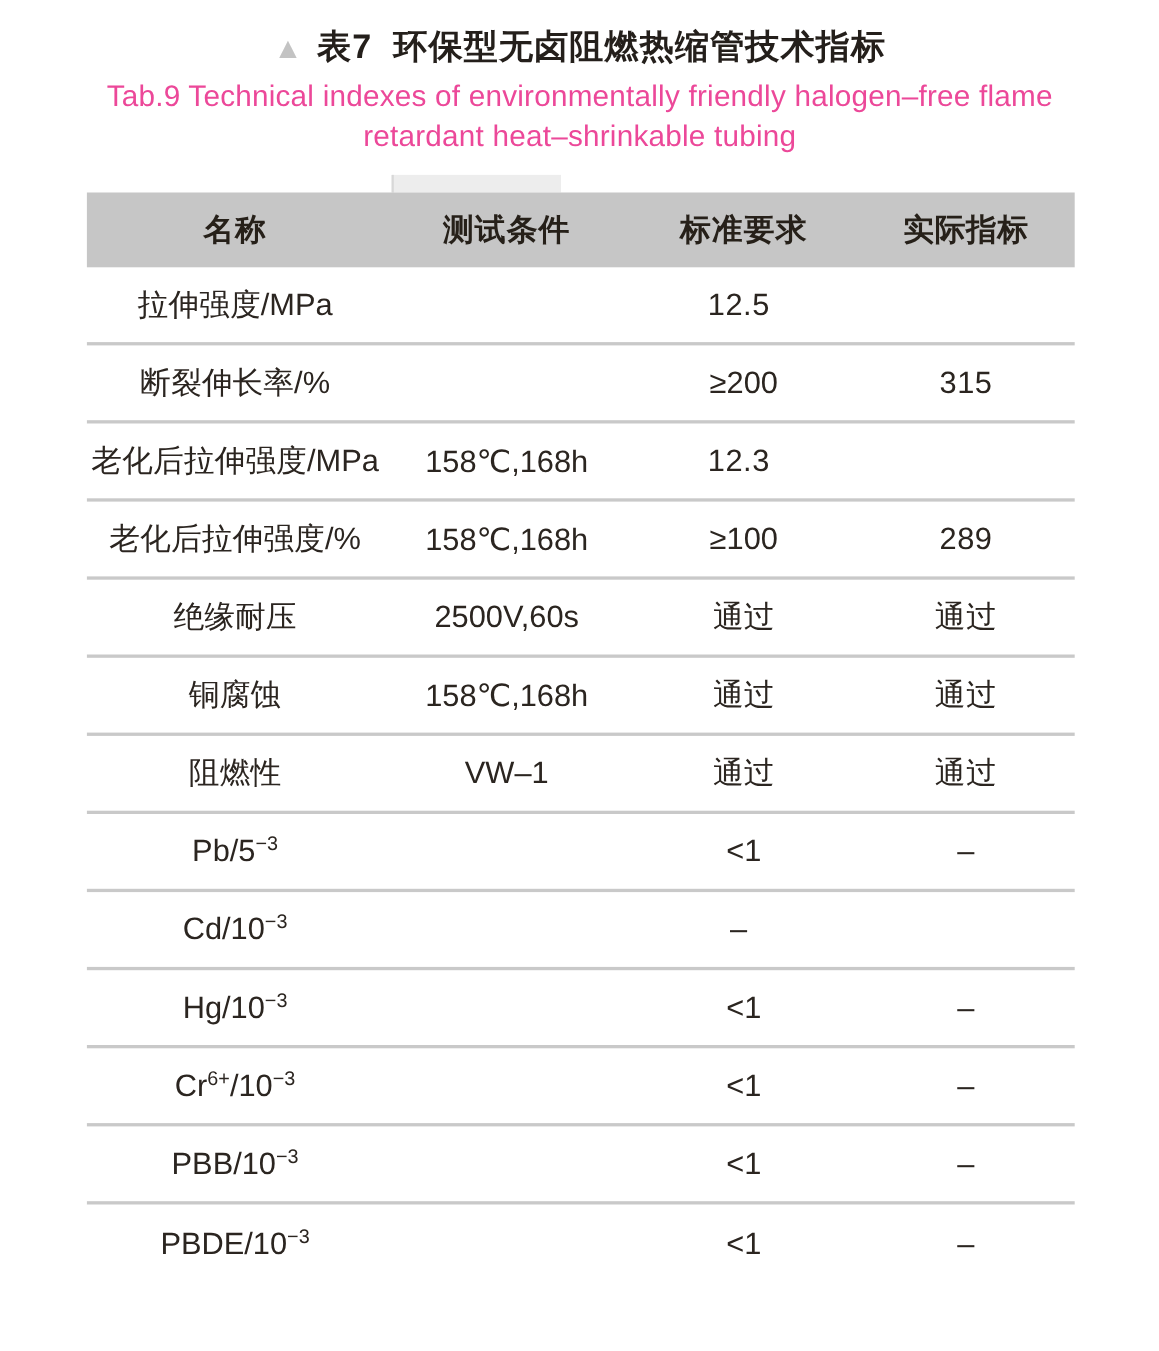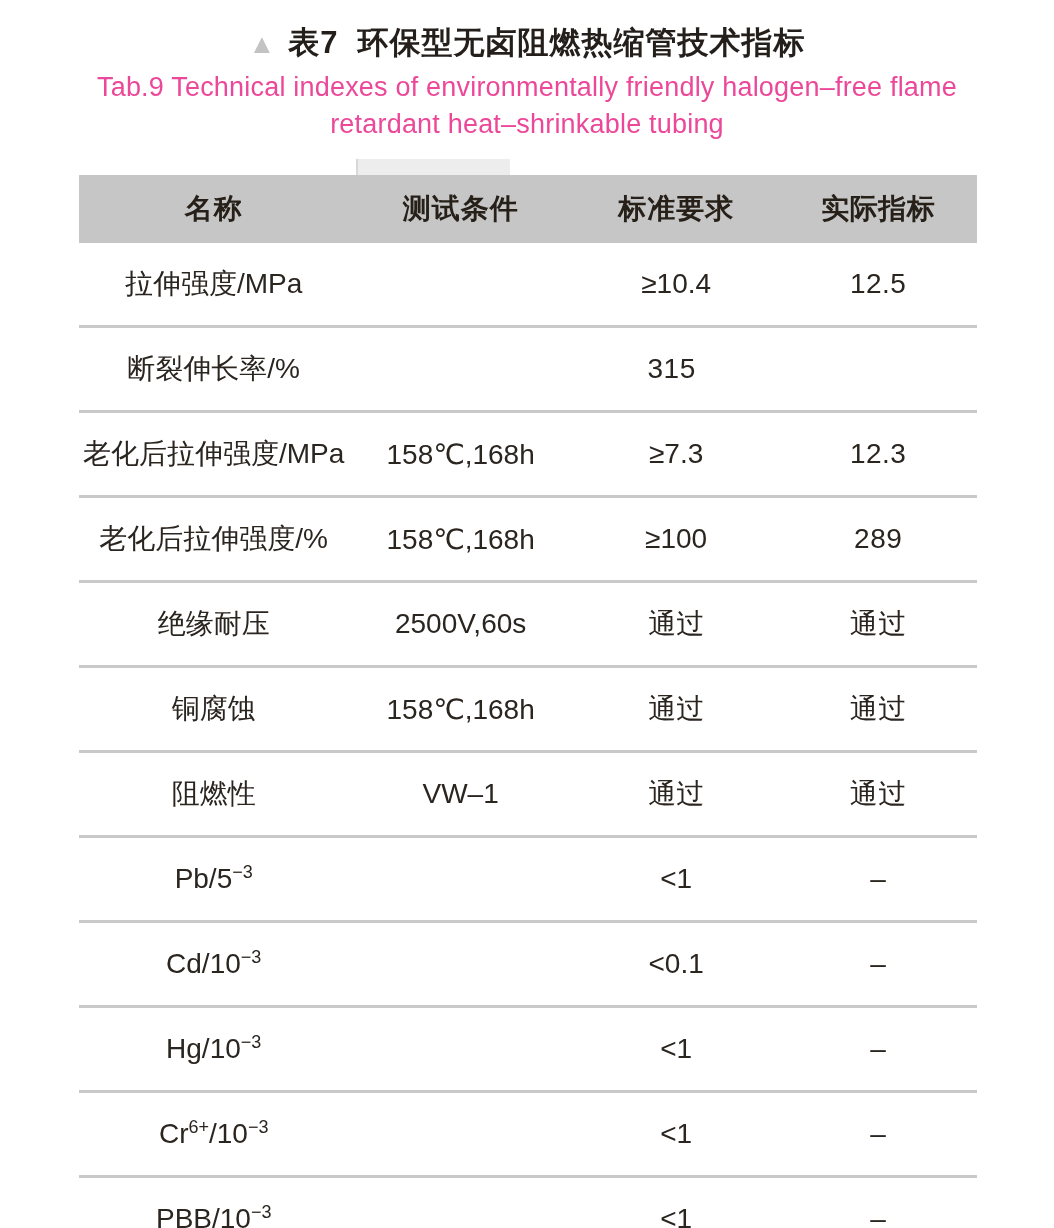--- a/index.html
+++ b/index.html
@@ -19,21 +19,21 @@
   .artifact{
     position:absolute;left:356px;top:159px;width:152px;height:16px;
     background:#ededed;border-left:2px solid #d8d8d8;
   }
   .tbl{position:absolute;left:79px;top:175px;width:898px;}
   .thead{
     display:flex;align-items:center;height:68px;background:#c6c6c6;
     font-weight:700;font-size:28px;color:#262019;letter-spacing:1px;
   }
   .row{
-    display:flex;align-items:center;height:85px;box-sizing:border-box;
+    display:flex;align-items:center;height:71px;box-sizing:border-box;
     border-bottom:3px solid #c9c9c9;font-size:28px;color:#2b2520;
   }
   .row:last-child{border-bottom:none;}
   .c1{width:30%;text-align:center;}
   .c2{width:25%;text-align:center;}
   .c3{width:23%;text-align:center;}
   .c4{width:22%;text-align:center;letter-spacing:0.5px;}
   .sup{font-size:18px;position:relative;top:-10px;letter-spacing:0;}
 </style>
 </head>
@@ -54,32 +54,31 @@
     <div class="thead">
       <div class="c1">名称</div>
       <div class="c2">测试条件</div>
       <div class="c3">标准要求</div>
       <div class="c4">实际指标</div>
     </div>
     <div>
         <div class="row">
           <div class="c1"><span>拉伸强度/MPa</span></div>
           <div class="c2"></div>
-          <div class="c3">≥10.4</div>
           <div class="c4">12.5</div>
         </div>
         <div class="row">
           <div class="c1"><span>断裂伸长率/%</span></div>
           <div class="c2"></div>
+          <div class="c3">≥200</div>
           <div class="c4">315</div>
         </div>
         <div class="row">
           <div class="c1"><span>老化后拉伸强度/MPa</span></div>
           <div class="c2">158℃,168h</div>
-          <div class="c3">≥7.3</div>
           <div class="c4">12.3</div>
         </div>
         <div class="row">
           <div class="c1"><span>老化后拉伸强度/%</span></div>
           <div class="c2">158℃,168h</div>
           <div class="c3">≥100</div>
           <div class="c4">289</div>
         </div>
         <div class="row">
           <div class="c1"><span>绝缘耐压</span></div>
@@ -101,21 +100,20 @@
         </div>
         <div class="row">
           <div class="c1"><span>Pb/5</span><span class="sup">−3</span></div>
           <div class="c2"></div>
           <div class="c3">&lt;1</div>
           <div class="c4">–</div>
         </div>
         <div class="row">
           <div class="c1"><span>Cd/10</span><span class="sup">−3</span></div>
           <div class="c2"></div>
-          <div class="c3">&lt;0.1</div>
           <div class="c4">–</div>
         </div>
         <div class="row">
           <div class="c1"><span>Hg/10</span><span class="sup">−3</span></div>
           <div class="c2"></div>
           <div class="c3">&lt;1</div>
           <div class="c4">–</div>
         </div>
         <div class="row">
           <div class="c1"><span>Cr</span><span class="sup">6+</span><span>/10</span><span class="sup">−3</span></div>

